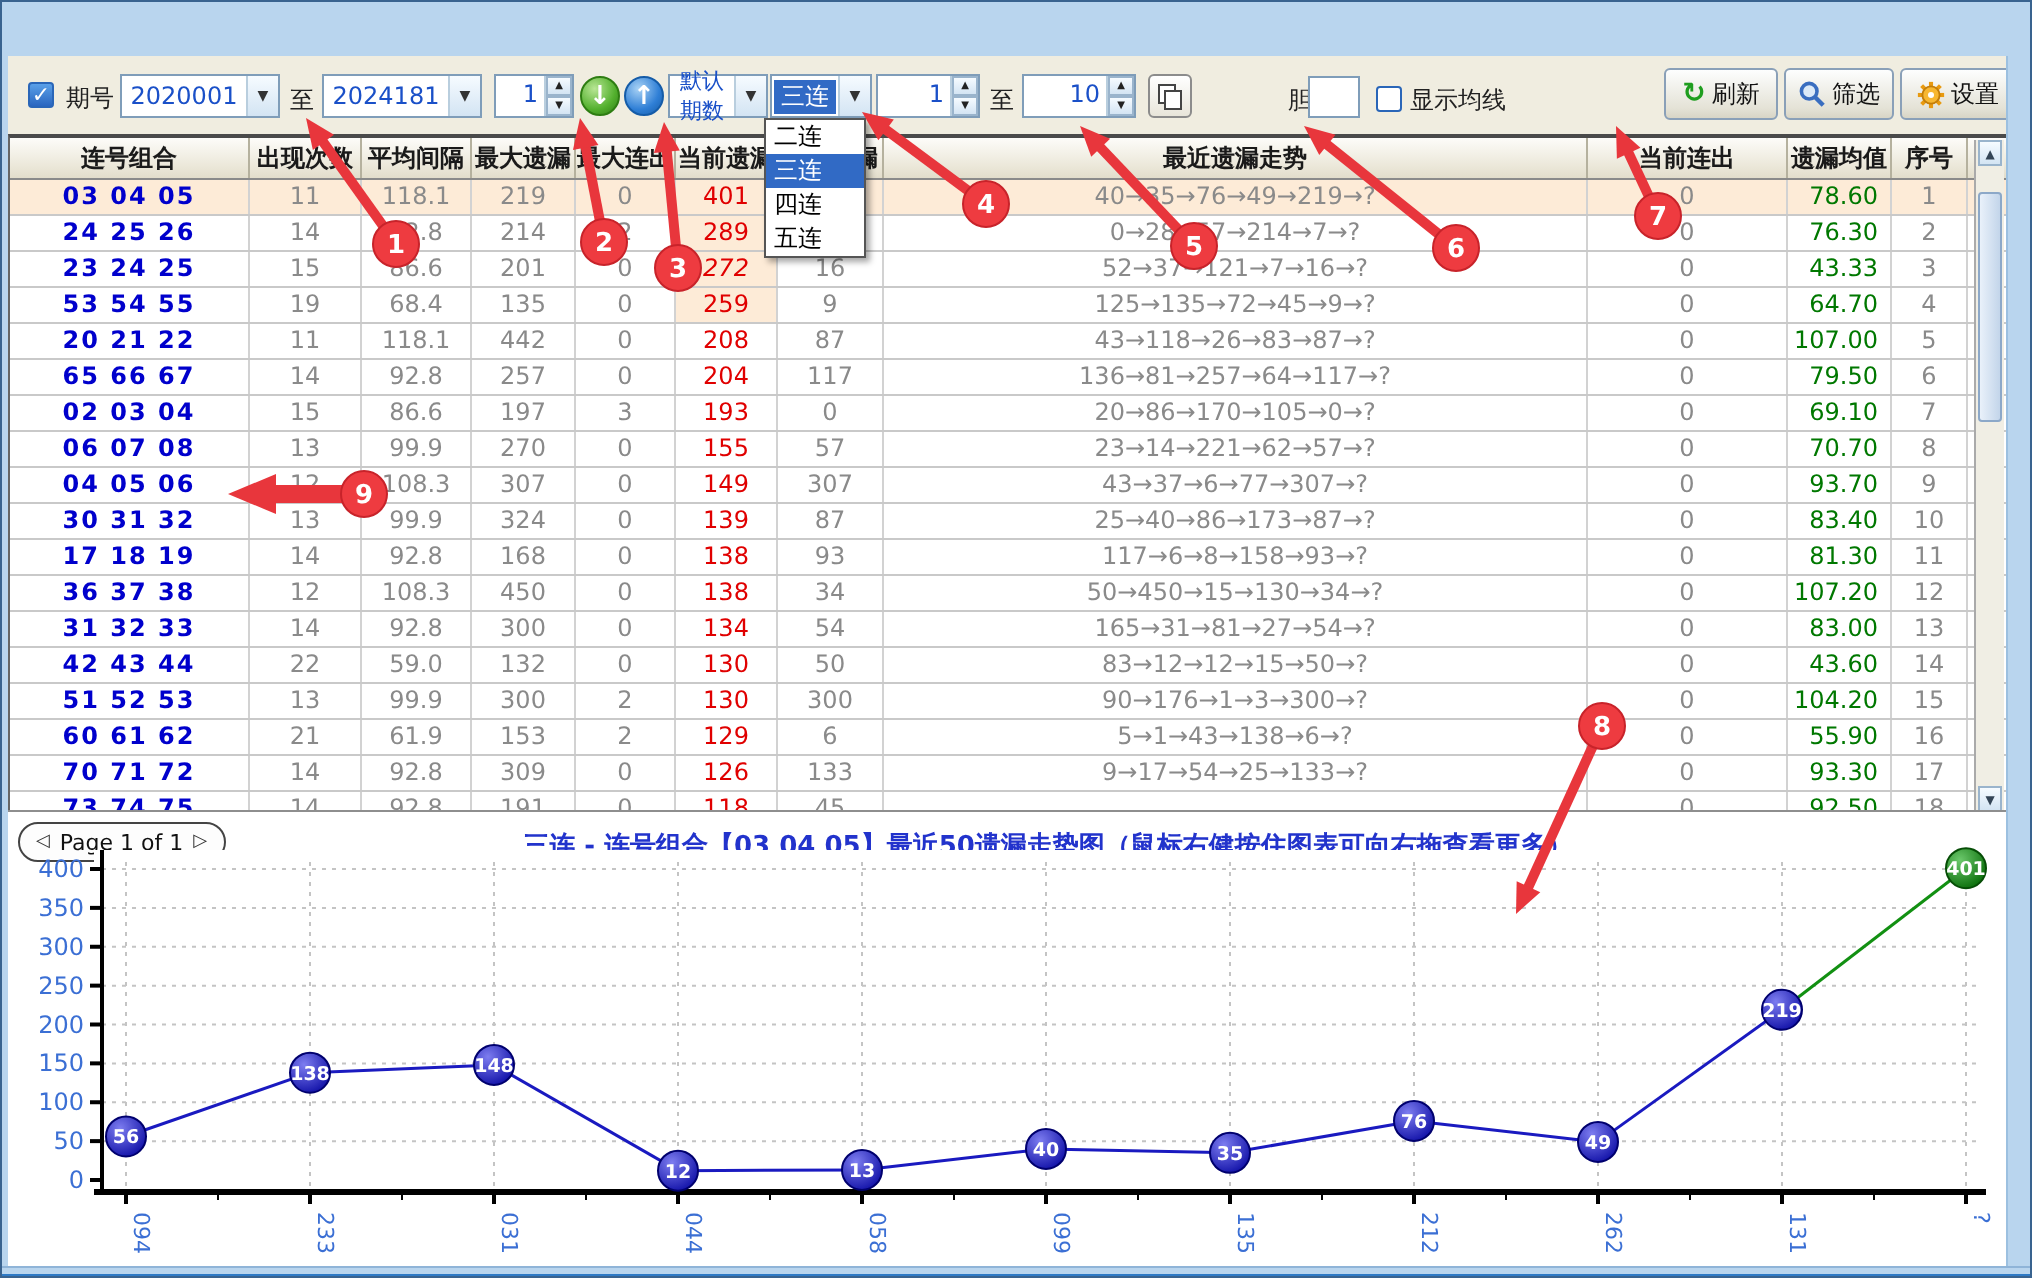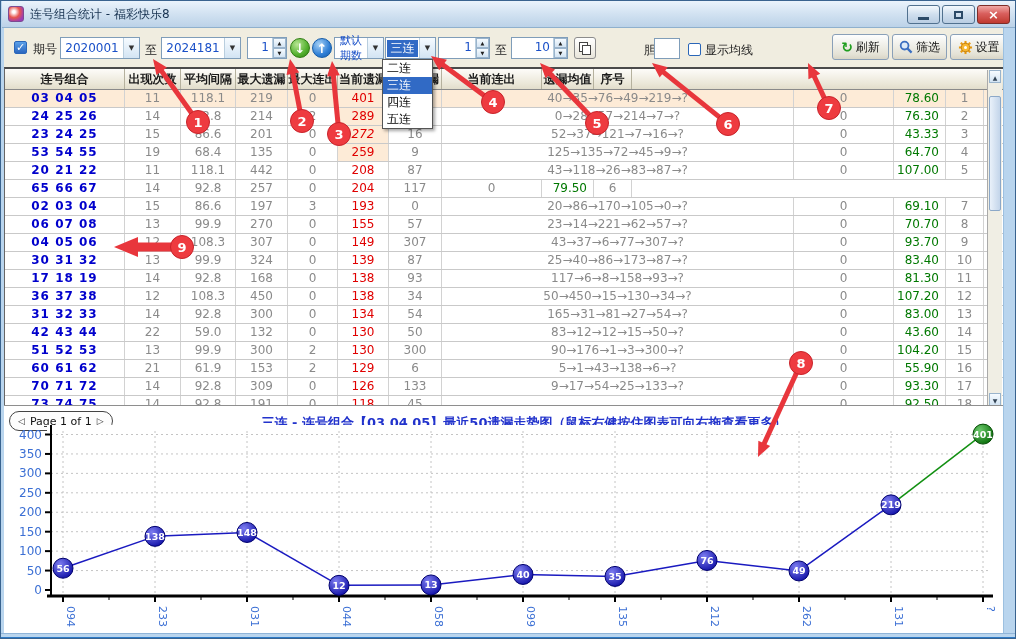--- a/index.html
+++ b/index.html
@@ -102,33 +102,20 @@
   .dd-item{height:17px;line-height:17px;font-size:12px;padding-left:4px;color:#000;}
   .dd-item.sel{background:#316ac5;color:#fff;}
   svg.overlay{position:absolute;left:0;top:0;z-index:50;pointer-events:none;}
   svg.chart{position:absolute;left:0;top:404px;z-index:10;}
 </style>
 </head>
 <body>
 
 <div class="window">
 
-  <div class="titlebar">
-    <span class="app-icon"></span>
-    <span class="win-title">连号组合统计 - 福彩快乐8</span>
-    <div class="winbtns">
-      <div class="wbtn">
-          <span class="bar"></span>
-        </div>
-      <div class="wbtn">
-          <span class="sq"></span>
-        </div>
-      <div class="wbtn close">×</div>
-    </div>
-  </div>
 
   <div class="toolbar">
     <div class="tb cb on" style="left:10px;top:13px;">✓</div>
     <span class="tb" style="left:29px;top:13px;">期号</span>
 
     <div class="tb combo" style="left:56px;top:9px;width:80px;height:22px;">
       <span class="val">2020001</span>
       <span class="drop-btn">▼</span>
     </div>
     <span class="tb" style="left:141px;top:14px;">至</span>
@@ -215,20 +202,21 @@
 
   <div class="table-area">
     <div class="thead" id="thead">
         <div class="th" style="width: 120px;">连号组合</div>
         <div class="th" style="width: 56px;">出现次数</div>
         <div class="th" style="width: 55px;">平均间隔</div>
         <div class="th" style="width: 52px;">最大遗漏</div>
         <div class="th" style="width: 50px;">最大连出</div>
         <div class="th" style="width: 51px;">当前遗漏</div>
         <div class="th" style="width: 53px;">上次遗漏</div>
+        <div class="th" style="width: 352px;">最近遗漏走势</div>
         <div class="th" style="width: 100px;">当前连出</div>
         <div class="th" style="width: 52px;">遗漏均值</div>
         <div class="th" style="width: 38px;">序号</div>
       </div>
     <div class="tbody" id="tbody">
         <div class="tr sel">
           <div class="td c0" style="width: 120px;">03 04 05</div>
           <div class="td c1" style="width: 56px;">11</div>
           <div class="td c2" style="width: 55px;">118.1</div>
           <div class="td c3" style="width: 52px;">219</div>
@@ -293,20 +281,21 @@
           <div class="td c10" style="width: 38px;">5</div>
         </div>
         <div class="tr">
           <div class="td c0" style="width: 120px;">65 66 67</div>
           <div class="td c1" style="width: 56px;">14</div>
           <div class="td c2" style="width: 55px;">92.8</div>
           <div class="td c3" style="width: 52px;">257</div>
           <div class="td c4" style="width: 50px;">0</div>
           <div class="td c5" style="width: 51px;">204</div>
           <div class="td c6" style="width: 53px;">117</div>
+          <div class="td c7" style="width: 352px;">136→81→257→64→117→?</div>
           <div class="td c8" style="width: 100px;">0</div>
           <div class="td c9" style="width: 52px;">79.50</div>
           <div class="td c10" style="width: 38px;">6</div>
         </div>
         <div class="tr">
           <div class="td c0" style="width: 120px;">02 03 04</div>
           <div class="td c1" style="width: 56px;">15</div>
           <div class="td c2" style="width: 55px;">86.6</div>
           <div class="td c3" style="width: 52px;">197</div>
           <div class="td c4" style="width: 50px;">3</div>

